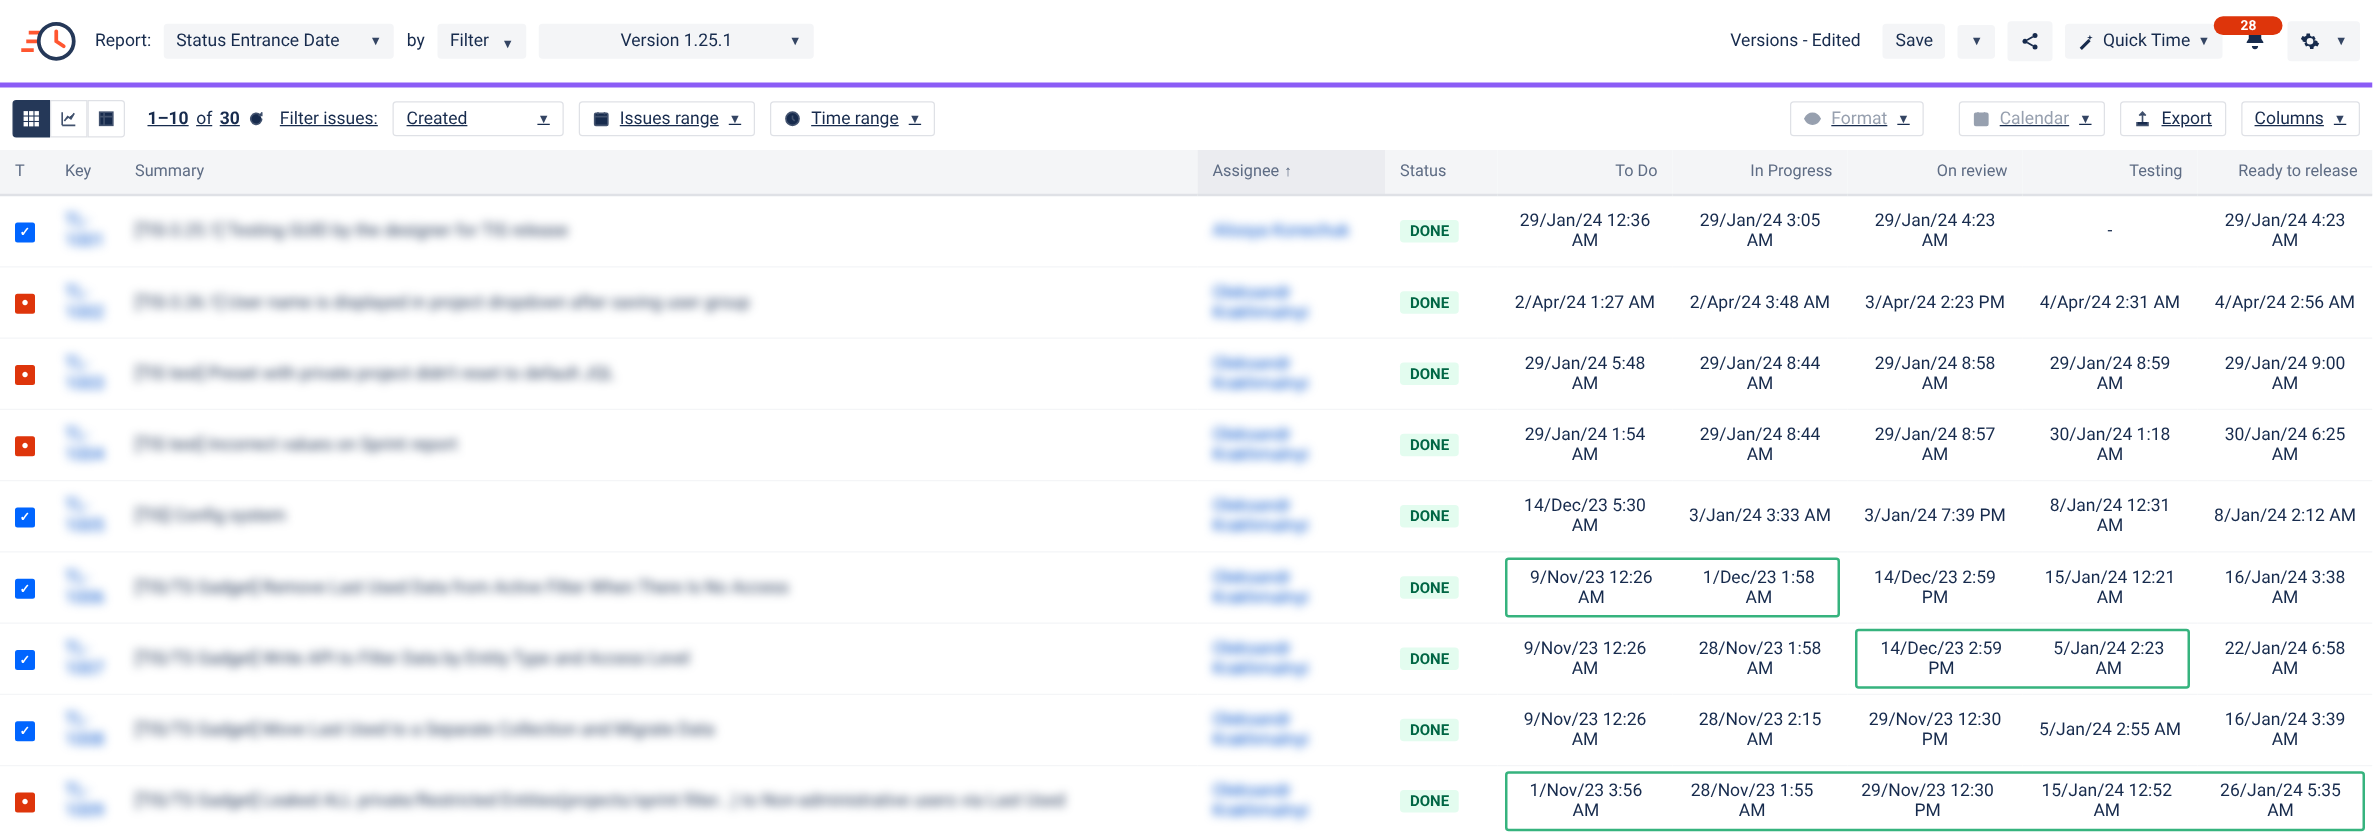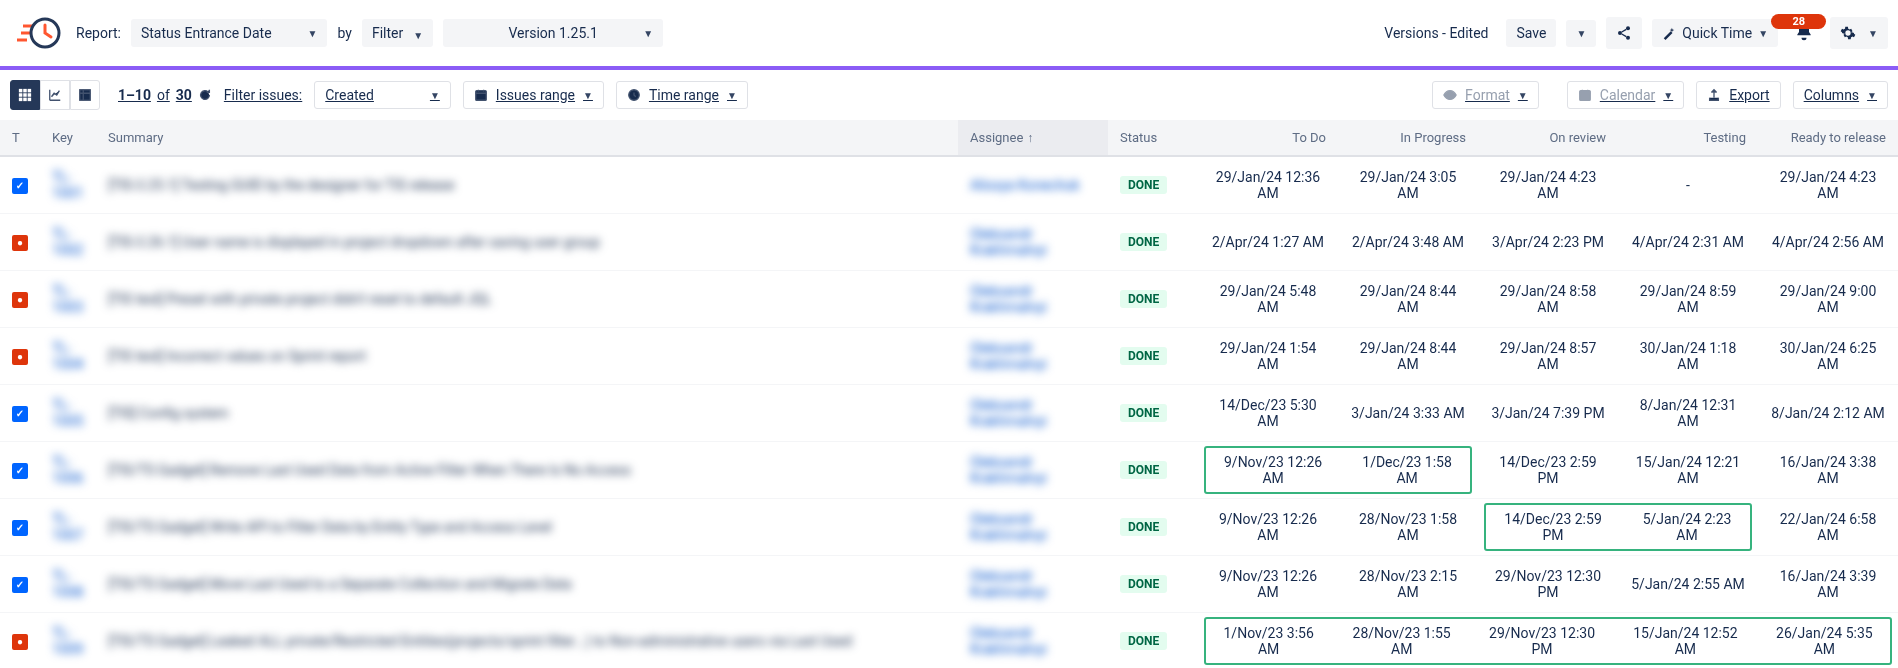--- a/index.html
+++ b/index.html
@@ -1,21 +1,21 @@
 <!DOCTYPE html>
 <html><head>
 <meta charset="utf-8">
 <style>
 *{box-sizing:border-box;margin:0;padding:0;}
 body{font-family:-apple-system,BlinkMacSystemFont,"Segoe UI",Roboto,sans-serif;font-size:14px;color:#172b4d;background:#fff;}
 .topbar{display:flex;align-items:center;padding:10px 10px;gap:10px;border-bottom:4px solid #8b5cf6;min-height:58px;}
 .logo{width:56px;height:46px;display:flex;align-items:center;justify-content:center;}
 .logo svg{width:50px;height:40px;}
 .lbl{color:#172b4d;font-size:14px;}
-.select{display:inline-flex;align-items:center;background:#f4f5f7;border-radius:3px;padding:6px 10px;gap:36px;cursor:pointer;}
+.select{display:inline-flex;align-items:center;background:#f4f5f7;border-radius:3px;padding:6px 10px;gap:24px;cursor:pointer;}
 .select.sm{padding:6px 10px;gap:10px;align-items:flex-end;}
 .select.wide{min-width:220px;justify-content:center;position:relative;}
 .select.wide .chev{position:absolute;right:10px;}
 .chev{font-size:10px;color:#344563;}
 .spacer{flex:1;}
 .btn{display:inline-flex;align-items:center;background:#f4f5f7;border-radius:3px;padding:6px 10px;gap:6px;cursor:pointer;}
 .btn.icon-only{padding:8px 10px;}
 .plain{padding:6px 8px;cursor:pointer;}
 .notif{position:relative;padding:4px 6px;cursor:pointer;}
 .badge{position:absolute;top:-4px;right:-6px;background:#de350b;color:#fff;font-size:11px;font-weight:700;border-radius:10px;padding:1px 21px;}

